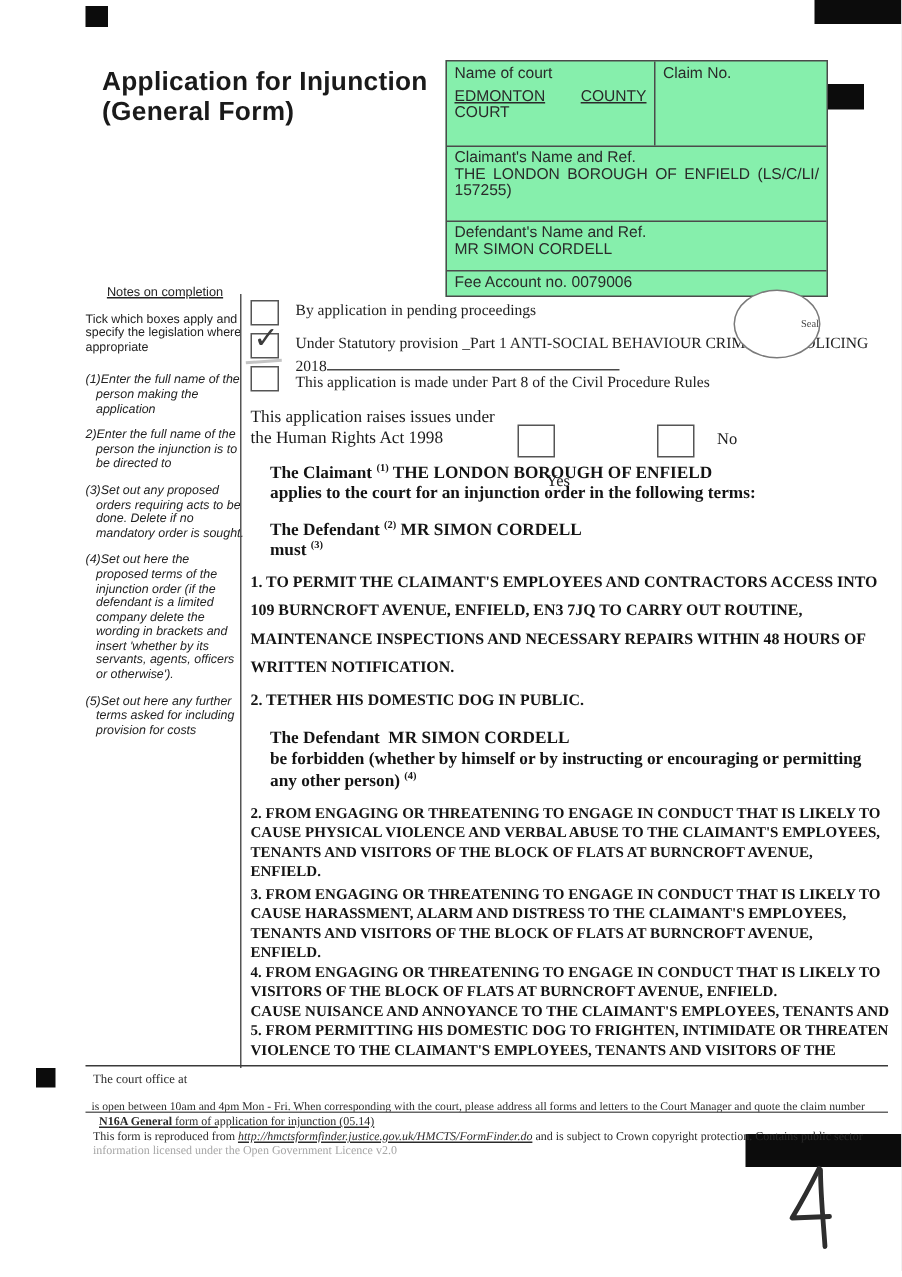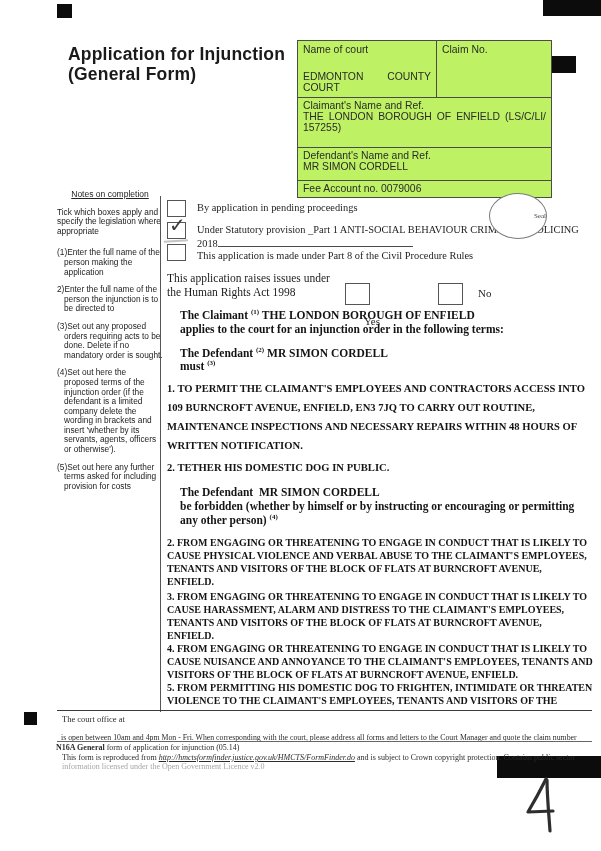--- a/index.html
+++ b/index.html
@@ -10,37 +10,37 @@
 
   
   .redact { position:absolute; background:#0c0c0c; }
 
   
   .form-title { left:68px; top:44px; font-family:"Liberation Sans",sans-serif; font-weight:bold;
                 font-size:17.5px; line-height:20px; letter-spacing:.2px; color:#1a1a1a; }
 
   
   .ht { left:297px; top:40px; width:253px; border:1.5px solid #4b4b4b;
-        font-family:"Liberation Sans",sans-serif; font-size:10.4px; color:#2a2a2a; background:#bef264; }
+        font-family:"Liberation Sans",sans-serif; font-size:10.4px; color:#2a2a2a; background:#86efac; }
   .ht-row1 { display:flex; height:56px; }
   .ht-c1 { width:139px; border-right:1.5px solid #4b4b4b; padding:3px 5px 0 5px; box-sizing:border-box; }
   .ht-c2 { flex:1; padding:3px 5px 0 5px; box-sizing:border-box; }
-  .court-l1 { display:flex; justify-content:space-between; margin-top:16px; }
+  .court-l1 { display:flex; justify-content:space-between; margin-top:4px;text-decoration:underline; }
   .ht-row { border-top:1.5px solid #4b4b4b; padding:2px 5px 0 5px; box-sizing:border-box; }
   .ht-row2 { height:50px; }
   .ht-row3 { height:33px; }
   .ht-row4 { height:17px; }
   .jlast { text-align:justify; text-align-last:justify; }
 
   
   .notes { left:57px; top:190px; width:106px; font-family:"Liberation Sans",sans-serif;
            font-size:8.3px; line-height:9.6px; color:#222; }
   .notes-head { text-align:center; text-decoration:underline; margin-bottom:8px; font-size:8.5px; }
   .notes-intro { margin-bottom:12px; }
-  .note-item { margin-bottom:8px; padding-left:7px; text-indent:-7px; }
+  .note-item { margin-bottom:8px; padding-left:7px; text-indent:-7px;font-style:italic; }
 
   
   .vdiv { left:160px; top:196px; height:516px; width:0; border-left:1.4px solid #555; }
 
   
   .cb { width:17px; height:15px; border:1.4px solid #555; background:#fff; }
   .cb-label { font-size:10.4px; color:#1e1e1e; }
   .tick { position:absolute; left:169px; top:213px; font-family:"DejaVu Sans",sans-serif;
           font-size:20px; color:#3c3c3c; z-index:1; }
   .year-line { border-bottom:1px solid #4a4a4a; display:inline-block; width:195px; height:9px; }
@@ -201,34 +201,34 @@
 
   <div class="abs b sz3 lh13" style="left:167px; top:590px;">
     <div>3. FROM ENGAGING OR THREATENING TO ENGAGE IN CONDUCT THAT IS LIKELY TO</div>
     <div>CAUSE HARASSMENT, ALARM AND DISTRESS TO THE CLAIMANT'S EMPLOYEES,</div>
     <div>TENANTS AND VISITORS OF THE BLOCK OF FLATS AT BURNCROFT AVENUE,</div>
     <div>ENFIELD.</div>
   </div>
 
   <div class="abs b sz3 lh13" style="left:167px; top:642px;">
     <div>4. FROM ENGAGING OR THREATENING TO ENGAGE IN CONDUCT THAT IS LIKELY TO</div>
+    <div>VISITORS OF THE BLOCK OF FLATS AT BURNCROFT AVENUE, ENFIELD.</div>
     <div>CAUSE NUISANCE AND ANNOYANCE TO THE CLAIMANT'S EMPLOYEES, TENANTS AND</div>
-    <div>VISITORS OF THE BLOCK OF FLATS AT BURNCROFT AVENUE, ENFIELD.</div>
   </div>
 
   <div class="abs b sz3 lh13" style="left:167px; top:681px;">
     <div>5. FROM PERMITTING HIS DOMESTIC DOG TO FRIGHTEN, INTIMIDATE OR THREATEN</div>
     <div>VIOLENCE TO THE CLAIMANT'S EMPLOYEES, TENANTS AND VISITORS OF THE</div>
   </div>
 
   <div class="abs rule" style="left:57px; top:710px; width:535px;"></div>
   <div class="abs ft" style="left:62px; top:714px; font-size:8.5px;">The court office at</div>
   <div class="abs ft nowrap" style="left:61px; top:733px; font-size:7.8px;">is open between 10am and 4pm Mon - Fri.  When corresponding with the court, please address all forms and letters to the Court Manager and quote the claim number</div>
   <div class="abs rule-thin" style="left:57px; top:741px; width:535px;"></div>
-  <div class="abs ft nowrap" style="left:56px; top:743px;">
+  <div class="abs ft nowrap" style="left:66px; top:743px;text-decoration:underline;">
     <span style="font-weight:bold;">N16A General</span><span> form of application for injunction (05.14)</span>
   </div>
   <div class="abs ft nowrap" style="left:62px; top:753px;">
     <span>This form is reproduced from </span><span class="ft-url">http://hmctsformfinder.justice.gov.uk/HMCTS/FormFinder.do</span><span> and is subject to Crown copyright protection.  Contains public sector</span>
   </div>
   <div class="abs ft ft-faded nowrap" style="left:62px; top:762px;">information licensed under the Open Government Licence v2.0</div>
 
   <div class="abs pg-num" aria-label="4">
     <svg width="36" height="58" viewBox="0 0 36 58">
       <path d="M22 3 C17 13 10 26 4 36 L29 35" fill="none" stroke="#2e2e2e" stroke-width="3.2" stroke-linecap="round" stroke-linejoin="round"></path>

